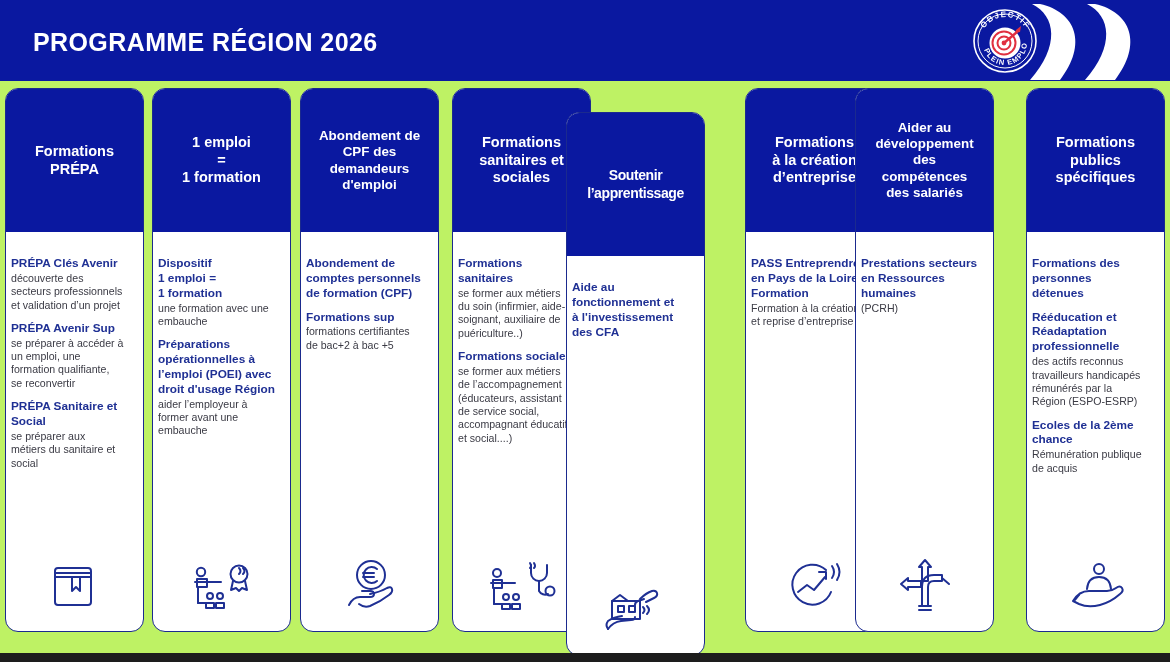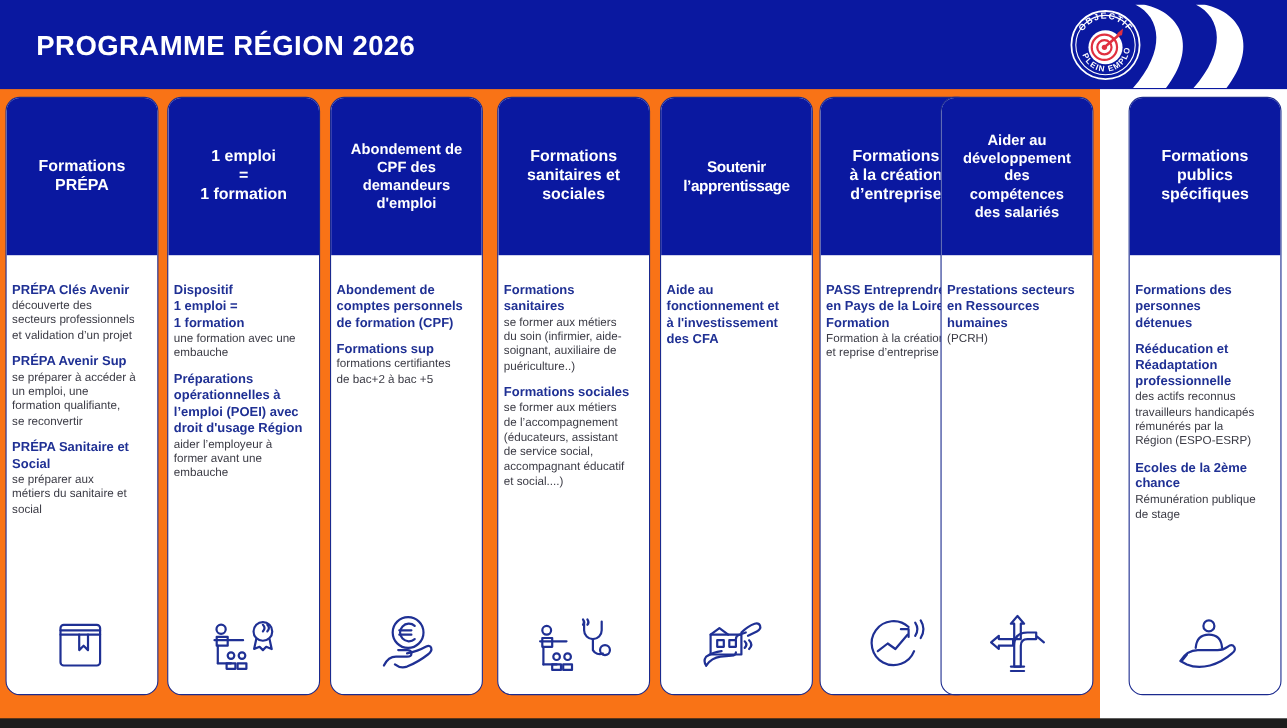--- a/index.html
+++ b/index.html
@@ -2,21 +2,21 @@
 <html><head>
 <meta charset="utf-8">
 <style>
   * { box-sizing: border-box; margin: 0; padding: 0; }
   html, body {
     width: 1170px; height: 662px;
     background: #ffffff;
     font-family: "Liberation Sans", sans-serif;
     overflow: hidden;
   }
-  #root { position: relative; width: 1000px; height: 662px; background: #f97316; }
+  #root { position: relative; width: 1170px; height: 662px; background: #bef264; }
 
   
   .banner {
     position: absolute; left: 0; top: 0; width: 1170px; height: 81px;
     background: #0a18a0;
   }
   .banner-title {
     position: absolute; left: 33px; top: 28px;
     color: #ffffff; font-size: 25px; font-weight: bold;
     letter-spacing: .4px; white-space: nowrap;
@@ -266,21 +266,21 @@
           <path d="M16 47 h8 v5 h-8 z"></path>
             <path d="M26 47 h8 v5 h-8 z"></path>
           <path d="M45 8 v8 a8 8 0 0 0 16 0 v-8"></path>
           <path d="M44 6 q2 3 0 5 M48 6 q2 3 0 5"></path>
           <path d="M53 24 v10 a7 7 0 0 0 9 3"></path>
           <circle cx="64" cy="34" r="4.5"></circle>
         </svg>
       </div>
     </div>
 
-    <div class="col" style="left:600px;">
+    <div class="col" style="left:566px;margin-top:24px;">
       <div class="col-head narrow">
         <span>Soutenir
 l’apprentissage</span>
       </div>
       <div class="col-body">
         <div class="blk">
           <span class="b-title">Aide au
 fonctionnement et
 à l'investissement
 des CFA</span>
@@ -372,21 +372,21 @@
 professionnelle</span>
           <span class="b-sub">des actifs reconnus
 travailleurs handicapés
 rémunérés par la
 Région (ESPO-ESRP)</span>
         </div>
         <div class="blk">
           <span class="b-title">Ecoles de la 2ème
 chance</span>
           <span class="b-sub">Rémunération publique
-de stage</span>
+de acquis</span>
         </div>
       </div>
       <div class="col-icon">
         <svg width="62" height="52" viewBox="0 0 62 52" fill="none" stroke="#1f3094" stroke-width="2" stroke-linecap="round" stroke-linejoin="round">
           <circle cx="34" cy="10" r="5"></circle>
           <path d="M22 30 q1 -12 12 -12 q11 0 12 12"></path>
           <path d="M8 42 q6 -10 16 -10 h18 q5 0 9 -3 q4 -3 6 0 q2 3 -2 6 q-9 8 -20 11 q-12 3 -21 -1 z"></path>
           <path d="M14 36 l -4 5"></path>
         </svg>
       </div>

